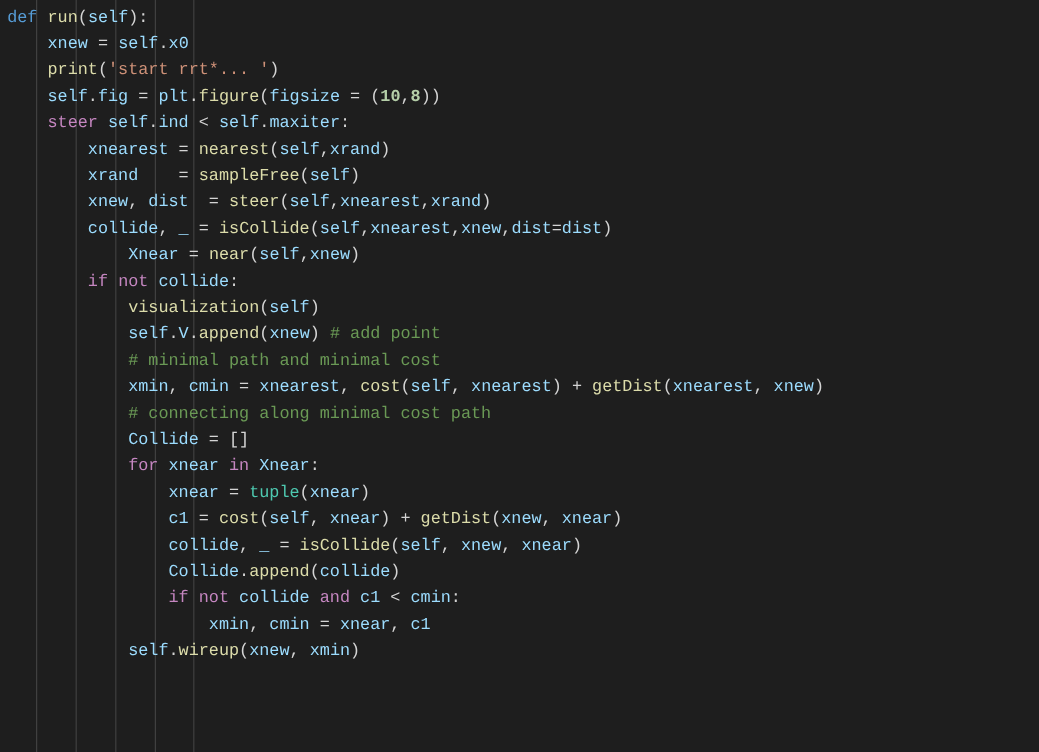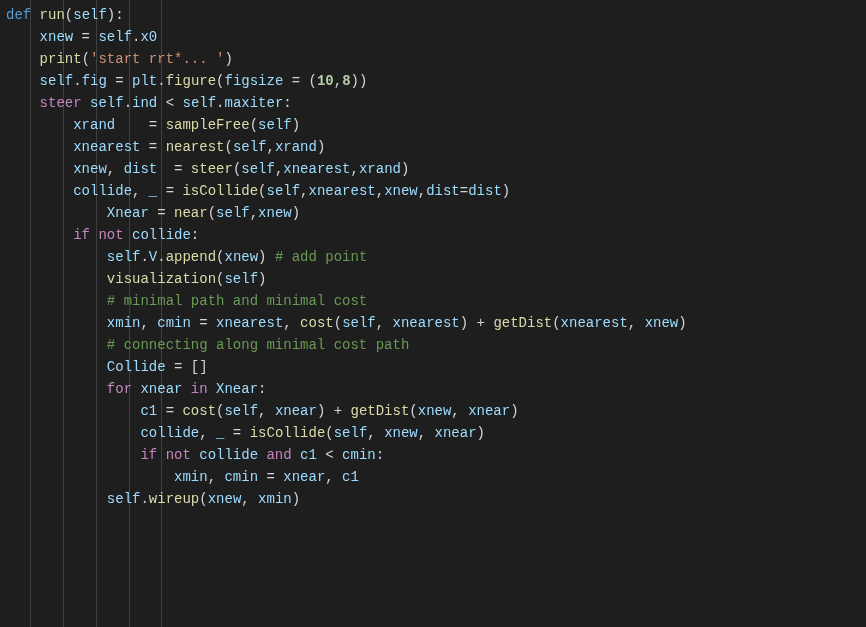--- a/index.html
+++ b/index.html
@@ -56,32 +56,34 @@
   <div class="guide g2"></div>
   <div class="guide g3"></div>
   <div class="guide g4"></div>
   <div class="guide g5"></div>
   <div id="lines">
       <div class="line"><span class="kw2">def </span><span class="fn">run</span><span class="pn">(</span><span class="var">self</span><span class="pn">):</span></div>
       <div class="line">    <span class="var">xnew</span><span class="op"> = </span><span class="var">self</span><span class="op">.</span><span class="var">x0</span></div>
       <div class="line">    <span class="fn">print</span><span class="pn">(</span><span class="str">'start rrt*... '</span><span class="pn">)</span></div>
       <div class="line">    <span class="var">self</span><span class="op">.</span><span class="var">fig</span><span class="op"> = </span><span class="var">plt</span><span class="op">.</span><span class="fn">figure</span><span class="pn">(</span><span class="var">figsize</span><span class="op"> = (</span><span class="num">10</span><span class="pn">,</span><span class="num">8</span><span class="pn">))</span></div>
       <div class="line">    <span class="kw">steer </span><span class="var">self</span><span class="op">.</span><span class="var">ind</span><span class="op"> &lt; </span><span class="var">self</span><span class="op">.</span><span class="var">maxiter</span><span class="pn">:</span></div>
+      <div class="line">        <span class="var">xnearest</span><span class="op"> = </span><span class="fn">nearest</span><span class="pn">(</span><span class="var">self</span><span class="pn">,</span><span class="var">xrand</span><span class="pn">)</span></div>
       <div class="line">        <span class="var">xrand</span><span class="op">    = </span><span class="fn">sampleFree</span><span class="pn">(</span><span class="var">self</span><span class="pn">)</span></div>
-      <div class="line">        <span class="var">xnearest</span><span class="op"> = </span><span class="fn">nearest</span><span class="pn">(</span><span class="var">self</span><span class="pn">,</span><span class="var">xrand</span><span class="pn">)</span></div>
       <div class="line">        <span class="var">xnew</span><span class="pn">, </span><span class="var">dist</span><span class="op">  = </span><span class="fn">steer</span><span class="pn">(</span><span class="var">self</span><span class="pn">,</span><span class="var">xnearest</span><span class="pn">,</span><span class="var">xrand</span><span class="pn">)</span></div>
       <div class="line">        <span class="var">collide</span><span class="pn">, </span><span class="var">_</span><span class="op"> = </span><span class="fn">isCollide</span><span class="pn">(</span><span class="var">self</span><span class="pn">,</span><span class="var">xnearest</span><span class="pn">,</span><span class="var">xnew</span><span class="pn">,</span><span class="var">dist</span><span class="op">=</span><span class="var">dist</span><span class="pn">)</span></div>
       <div class="line">            <span class="var">Xnear</span><span class="op"> = </span><span class="fn">near</span><span class="pn">(</span><span class="var">self</span><span class="pn">,</span><span class="var">xnew</span><span class="pn">)</span></div>
       <div class="line">        <span class="kw">if </span><span class="kw">not </span><span class="var">collide</span><span class="pn">:</span></div>
+      <div class="line">            <span class="fn">visualization</span><span class="pn">(</span><span class="var">self</span><span class="pn">)</span></div>
       <div class="line">            <span class="var">self</span><span class="op">.</span><span class="var">V</span><span class="op">.</span><span class="fn">append</span><span class="pn">(</span><span class="var">xnew</span><span class="pn">) </span><span class="cmt"># add point</span></div>
-      <div class="line">            <span class="fn">visualization</span><span class="pn">(</span><span class="var">self</span><span class="pn">)</span></div>
       <div class="line">            <span class="cmt"># minimal path and minimal cost</span></div>
       <div class="line">            <span class="var">xmin</span><span class="pn">, </span><span class="var">cmin</span><span class="op"> = </span><span class="var">xnearest</span><span class="pn">, </span><span class="fn">cost</span><span class="pn">(</span><span class="var">self</span><span class="pn">, </span><span class="var">xnearest</span><span class="op">) + </span><span class="fn">getDist</span><span class="pn">(</span><span class="var">xnearest</span><span class="pn">, </span><span class="var">xnew</span><span class="pn">)</span></div>
       <div class="line">            <span class="cmt"># connecting along minimal cost path</span></div>
       <div class="line">            <span class="var">Collide</span><span class="op"> = []</span></div>
       <div class="line">            <span class="kw">for </span><span class="var">xnear</span><span class="kw"> in </span><span class="var">Xnear</span><span class="pn">:</span></div>
+      <div class="line">                <span class="var">xnear</span><span class="op"> = </span><span class="cls">tuple</span><span class="pn">(</span><span class="var">xnear</span><span class="pn">)</span></div>
       <div class="line">                <span class="var">c1</span><span class="op"> = </span><span class="fn">cost</span><span class="pn">(</span><span class="var">self</span><span class="pn">, </span><span class="var">xnear</span><span class="op">) + </span><span class="fn">getDist</span><span class="pn">(</span><span class="var">xnew</span><span class="pn">, </span><span class="var">xnear</span><span class="pn">)</span></div>
       <div class="line">                <span class="var">collide</span><span class="pn">, </span><span class="var">_</span><span class="op"> = </span><span class="fn">isCollide</span><span class="pn">(</span><span class="var">self</span><span class="pn">, </span><span class="var">xnew</span><span class="pn">, </span><span class="var">xnear</span><span class="pn">)</span></div>
+      <div class="line">                <span class="var">Collide</span><span class="op">.</span><span class="fn">append</span><span class="pn">(</span><span class="var">collide</span><span class="pn">)</span></div>
       <div class="line">                <span class="kw">if </span><span class="kw">not </span><span class="var">collide</span><span class="kw"> and </span><span class="var">c1</span><span class="op"> &lt; </span><span class="var">cmin</span><span class="pn">:</span></div>
       <div class="line">                    <span class="var">xmin</span><span class="pn">, </span><span class="var">cmin</span><span class="op"> = </span><span class="var">xnear</span><span class="pn">, </span><span class="var">c1</span></div>
       <div class="line">            <span class="var">self</span><span class="op">.</span><span class="fn">wireup</span><span class="pn">(</span><span class="var">xnew</span><span class="pn">, </span><span class="var">xmin</span><span class="pn">)</span></div>
     </div>
 </div>
 
 </body></html>

